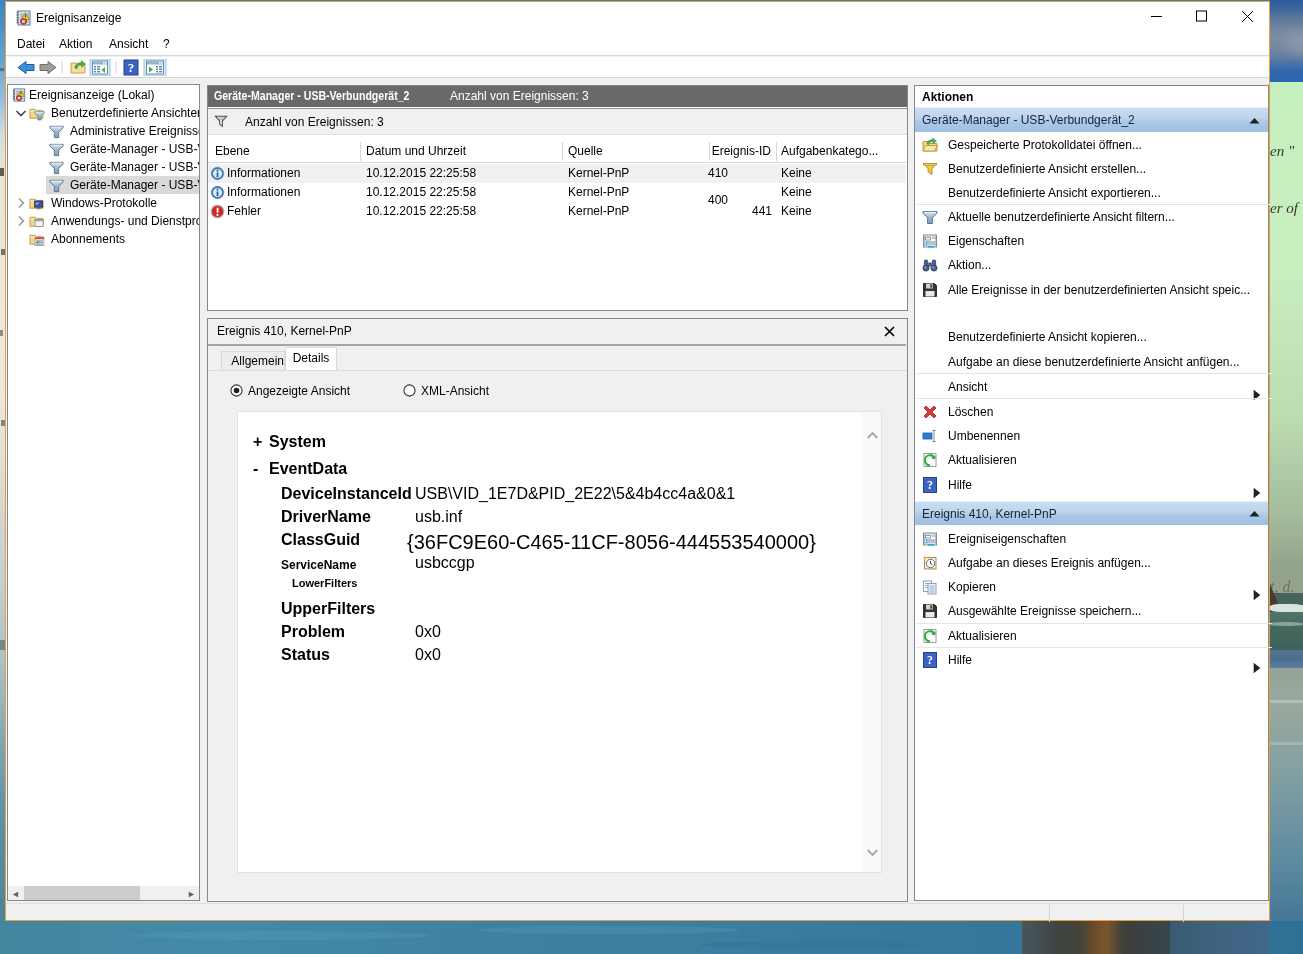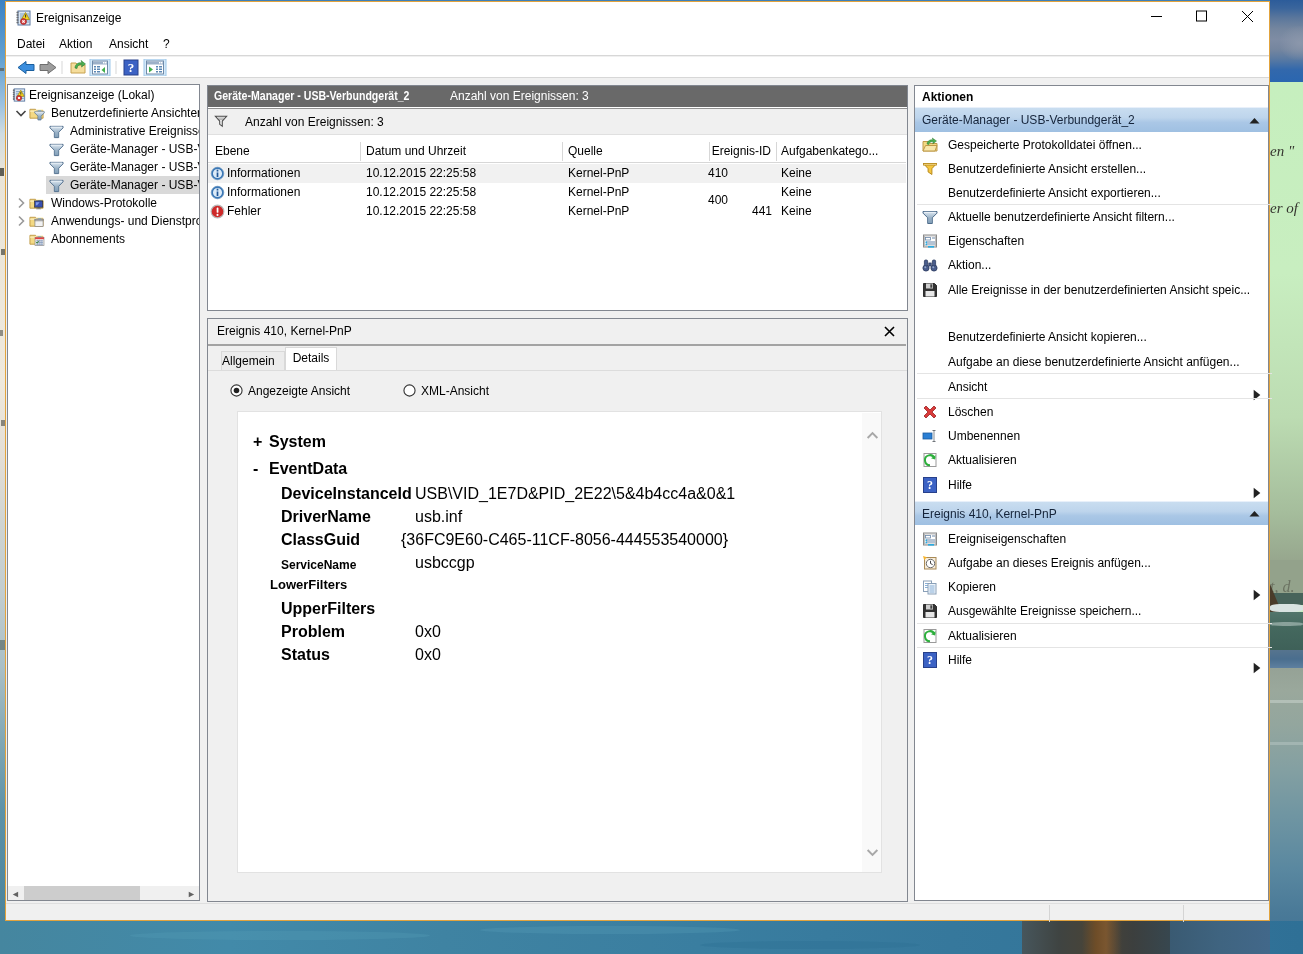--- a/index.html
+++ b/index.html
@@ -465,21 +465,21 @@
     </div>
   </div>
   <div id="details">
     <div class="abs" style="left:0;top:0;width:698px;height:27px;background:#f0f0f0;border-bottom:2px solid #a3a3a3;padding-top:0">
       <div class="txt" style="left:9px;top:5px">Ereignis 410, Kernel-PnP</div>
       <svg class="abs" style="left:676px;top:7px" width="11" height="11" viewBox="0 0 11 11">
         <path d="M1 1 L10 10 M10 1 L1 10" stroke="#000" stroke-width="1.6"></path>
       </svg>
     </div>
     <div class="abs" style="left:0;top:51px;width:699px;height:1px;background:#dcdcdc"></div>
-    <div class="abs" style="left:13px;top:32px;width:64px;height:19px;background:#ececec;border:1px solid #d9d9d9;border-bottom:none;line-height:19px;text-align:left">Allgemein</div>
+    <div class="abs" style="left:13px;top:32px;width:64px;height:19px;background:#ececec;border:1px solid #d9d9d9;border-bottom:none;line-height:19px;text-align:right">Allgemein</div>
     <div class="abs" style="left:77px;top:28px;width:52px;height:23px;background:#fff;border:1px solid #d9d9d9;border-bottom:none;line-height:21px;text-align:center;z-index:2">Details</div>
     <div class="abs" style="left:22px;top:64px;width:200px;height:16px">
       <svg class="abs" style="left:0;top:1px" width="13" height="13" viewBox="0 0 14 14">
         <circle cx="7" cy="7" r="6" fill="#fff" stroke="#333" stroke-width="1.2"></circle>
         <circle cx="7" cy="7" r="3" fill="#222"></circle>
       </svg>
       <div class="txt" style="left:18px;top:1px">Angezeigte Ansicht</div>
     </div>
     <div class="abs" style="left:195px;top:64px;width:200px;height:16px">
       <svg class="abs" style="left:0;top:1px" width="13" height="13" viewBox="0 0 14 14">
@@ -497,24 +497,24 @@
         </svg>
       <div class="txt bold" style="left:15px;top:21px;font-size:16px">+</div>
       <div class="txt bold" style="left:31px;top:21px;font-size:16px">System</div>
       <div class="txt bold" style="left:15px;top:48px;font-size:16px">-</div>
       <div class="txt bold" style="left:31px;top:48px;font-size:16px">EventData</div>
       <div class="txt bold" style="left:43px;top:73px;font-size:16px">DeviceInstanceId</div>
       <div class="txt" style="left:177px;top:73px;font-size:16px">USB\VID_1E7D&amp;PID_2E22\5&amp;4b4cc4a&amp;0&amp;1</div>
       <div class="txt bold" style="left:43px;top:96px;font-size:16px">DriverName</div>
       <div class="txt" style="left:177px;top:96px;font-size:16px">usb.inf</div>
       <div class="txt bold" style="left:43px;top:119px;font-size:16px">ClassGuid</div>
-      <div class="txt" style="left:163px;top:119px;font-size:16px">{36FC9E60-C465-11CF-8056-444553540000}</div>
+      <div class="txt" style="left:169px;top:119px;font-size:20px">{36FC9E60-C465-11CF-8056-444553540000}</div>
       <div class="txt bold" style="left:43px;top:146px;font-size:12px">ServiceName</div>
       <div class="txt" style="left:177px;top:142px;font-size:16px">usbccgp</div>
-      <div class="txt bold" style="left:32px;top:165px;font-size:13px">LowerFilters</div>
+      <div class="txt bold" style="left:54px;top:165px;font-size:11px">LowerFilters</div>
       <div class="txt bold" style="left:43px;top:188px;font-size:16px">UpperFilters</div>
       <div class="txt bold" style="left:43px;top:211px;font-size:16px">Problem</div>
       <div class="txt" style="left:177px;top:211px;font-size:16px">0x0</div>
       <div class="txt bold" style="left:43px;top:234px;font-size:16px">Status</div>
       <div class="txt" style="left:177px;top:234px;font-size:16px">0x0</div>
     </div>
   </div>
   <div id="actions">
     <div class="txt bold" style="left:7px;top:4px">Aktionen</div>
     <div class="acthead" style="top:21px">

